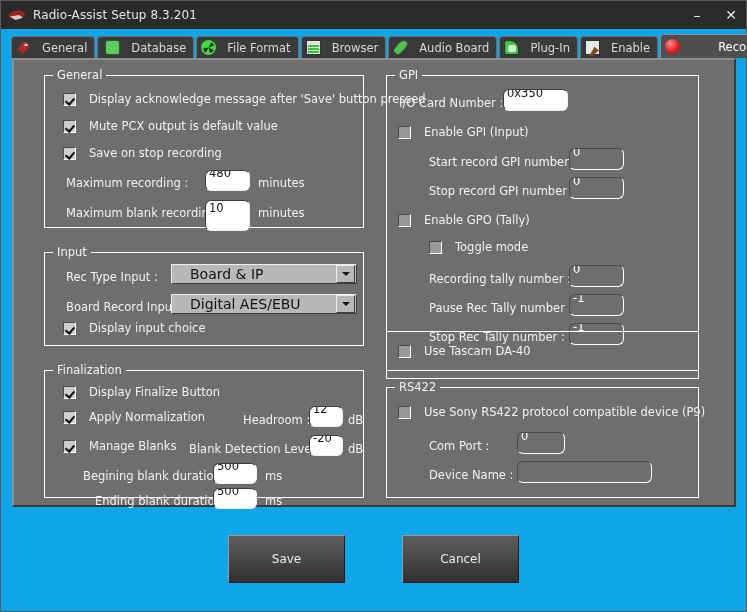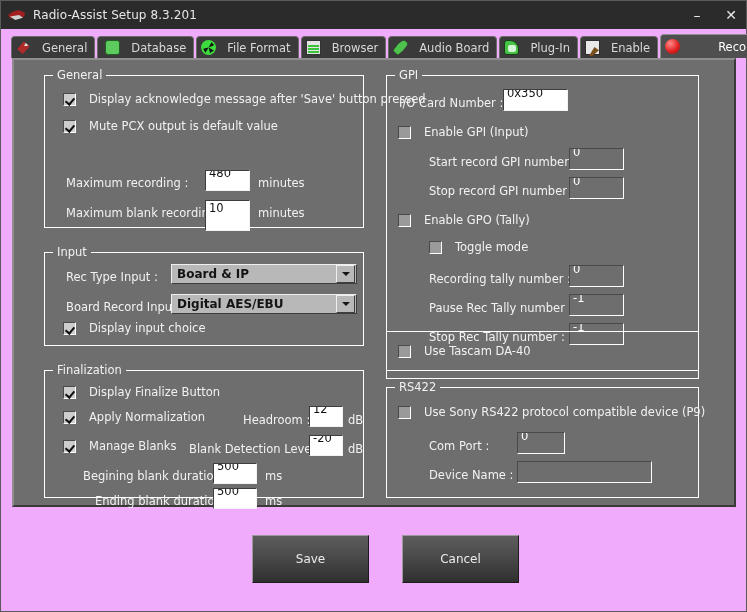--- a/index.html
+++ b/index.html
@@ -7,21 +7,21 @@
     margin: 0; padding: 0;
     width: 747px; height: 612px;
     background: #2b2b2b;
     font-family: "DejaVu Sans", "Liberation Sans", sans-serif;
     overflow: hidden;
   }
 
   #app {
     position: relative;
     width: 747px; height: 612px;
-    background: #f0abfc;
+    background: #0ea5e9;
     border: 1px solid #5a5a5a;
   }
 
   
   .titlebar {
     position: absolute; left: 0; top: 0;
     width: 745px; height: 28px;
     background: #2b2b2b;
     display: flex; align-items: center;
   }
@@ -185,20 +185,21 @@
     border-top: 1px solid #3d3d3d;
     border-left: 1px solid #3d3d3d;
     border-right: 1px solid #f2f2f2;
     border-bottom: 1px solid #f2f2f2;
     color: #111111;
     font-size: 11.5px;
     font-family: "DejaVu Sans", "Liberation Sans", sans-serif;
     padding: 1px 0 16px 3px;
     outline: none;
     line-height: 1;
+    border-radius: 6px;
   }
   .tfield.disabled {
     background: #6e6e6e;
     color: #ffffff;
     border-top: 1px solid #4a4a4a;
     border-left: 1px solid #4a4a4a;
     border-right: 1px solid #ffffff;
     border-bottom: 1px solid #ffffff;
   }
 
@@ -208,24 +209,24 @@
     height: 20px;
     background: #b8b8b8;
     border-top: 1px solid #efefef;
     border-left: 1px solid #efefef;
     border-right: 1px solid #3d3d3d;
     border-bottom: 1px solid #3d3d3d;
     display: flex; align-items: center;
   }
   .combo .cval {
     flex: 1 1 auto;
-    padding-left: 5px;
+    padding-left: 18px;
     color: #131313;
-    font-size: 12px;
-    white-space: nowrap; overflow: hidden; font-weight: bold;
+    font-size: 14px;
+    white-space: nowrap; overflow: hidden;
   }
   .combo .carrow {
     width: 19px; height: 18px;
     background: #b8b8b8;
     border-top: 1px solid #efefef;
     border-left: 1px solid #efefef;
     border-right: 1px solid #3d3d3d;
     border-bottom: 1px solid #3d3d3d;
     display: flex; align-items: center; justify-content: center;
     margin-right: 1px;
@@ -326,20 +327,24 @@
       <div class="cbrow" style="left:18px; top:16px;">
         <span class="cb on"></span>
         <span class="cbl">Display acknowledge message after 'Save' button pressed</span>
       </div>
 
       <div class="cbrow" style="left:18px; top:43px;">
         <span class="cb on"></span>
         <span class="cbl">Mute PCX output is default value</span>
       </div>
 
+      <div class="cbrow" style="left:18px; top:70px;">
+        <span class="cb on"></span>
+        <span class="cbl">Save on stop recording</span>
+      </div>
 
       <div class="lbl" style="left:21px; top:100px;">Maximum recording :</div>
       <input class="tfield" style="left: 160px; top: 94px; width: 45px; height: 21px;" value="480">
       <div class="lbl" style="left:213px; top:100px;">minutes</div>
 
       <div class="lbl" style="left:21px; top:130px;">Maximum blank recording :</div>
       <input class="tfield" style="left: 160px; top: 124px; width: 45px; height: 31px;" value="10">
       <div class="lbl" style="left:213px; top:130px;">minutes</div>
     </div>
 
@@ -455,16 +460,16 @@
 
       <div class="lbl" style="left:42px; top:51px;">Com Port :</div>
       <input class="tfield disabled" style="left: 130px; top: 44px; width: 48px; height: 22px;" value="0">
 
       <div class="lbl" style="left:42px; top:80px;">Device Name :</div>
       <input class="tfield disabled" style="left: 130px; top: 73px; width: 135px; height: 22px;" value="">
     </div>
 
   </div>
 
-  <div class="btn" style="left:227px; top:534px; width:117px; height:48px;margin-left:24px;">Save</div>
+  <div class="btn" style="left:227px; top:534px; width:117px; height:48px;">Save</div>
   <div class="btn" style="left:401px; top:534px; width:117px; height:48px;">Cancel</div>
 
 </div>
 
 </body></html>

